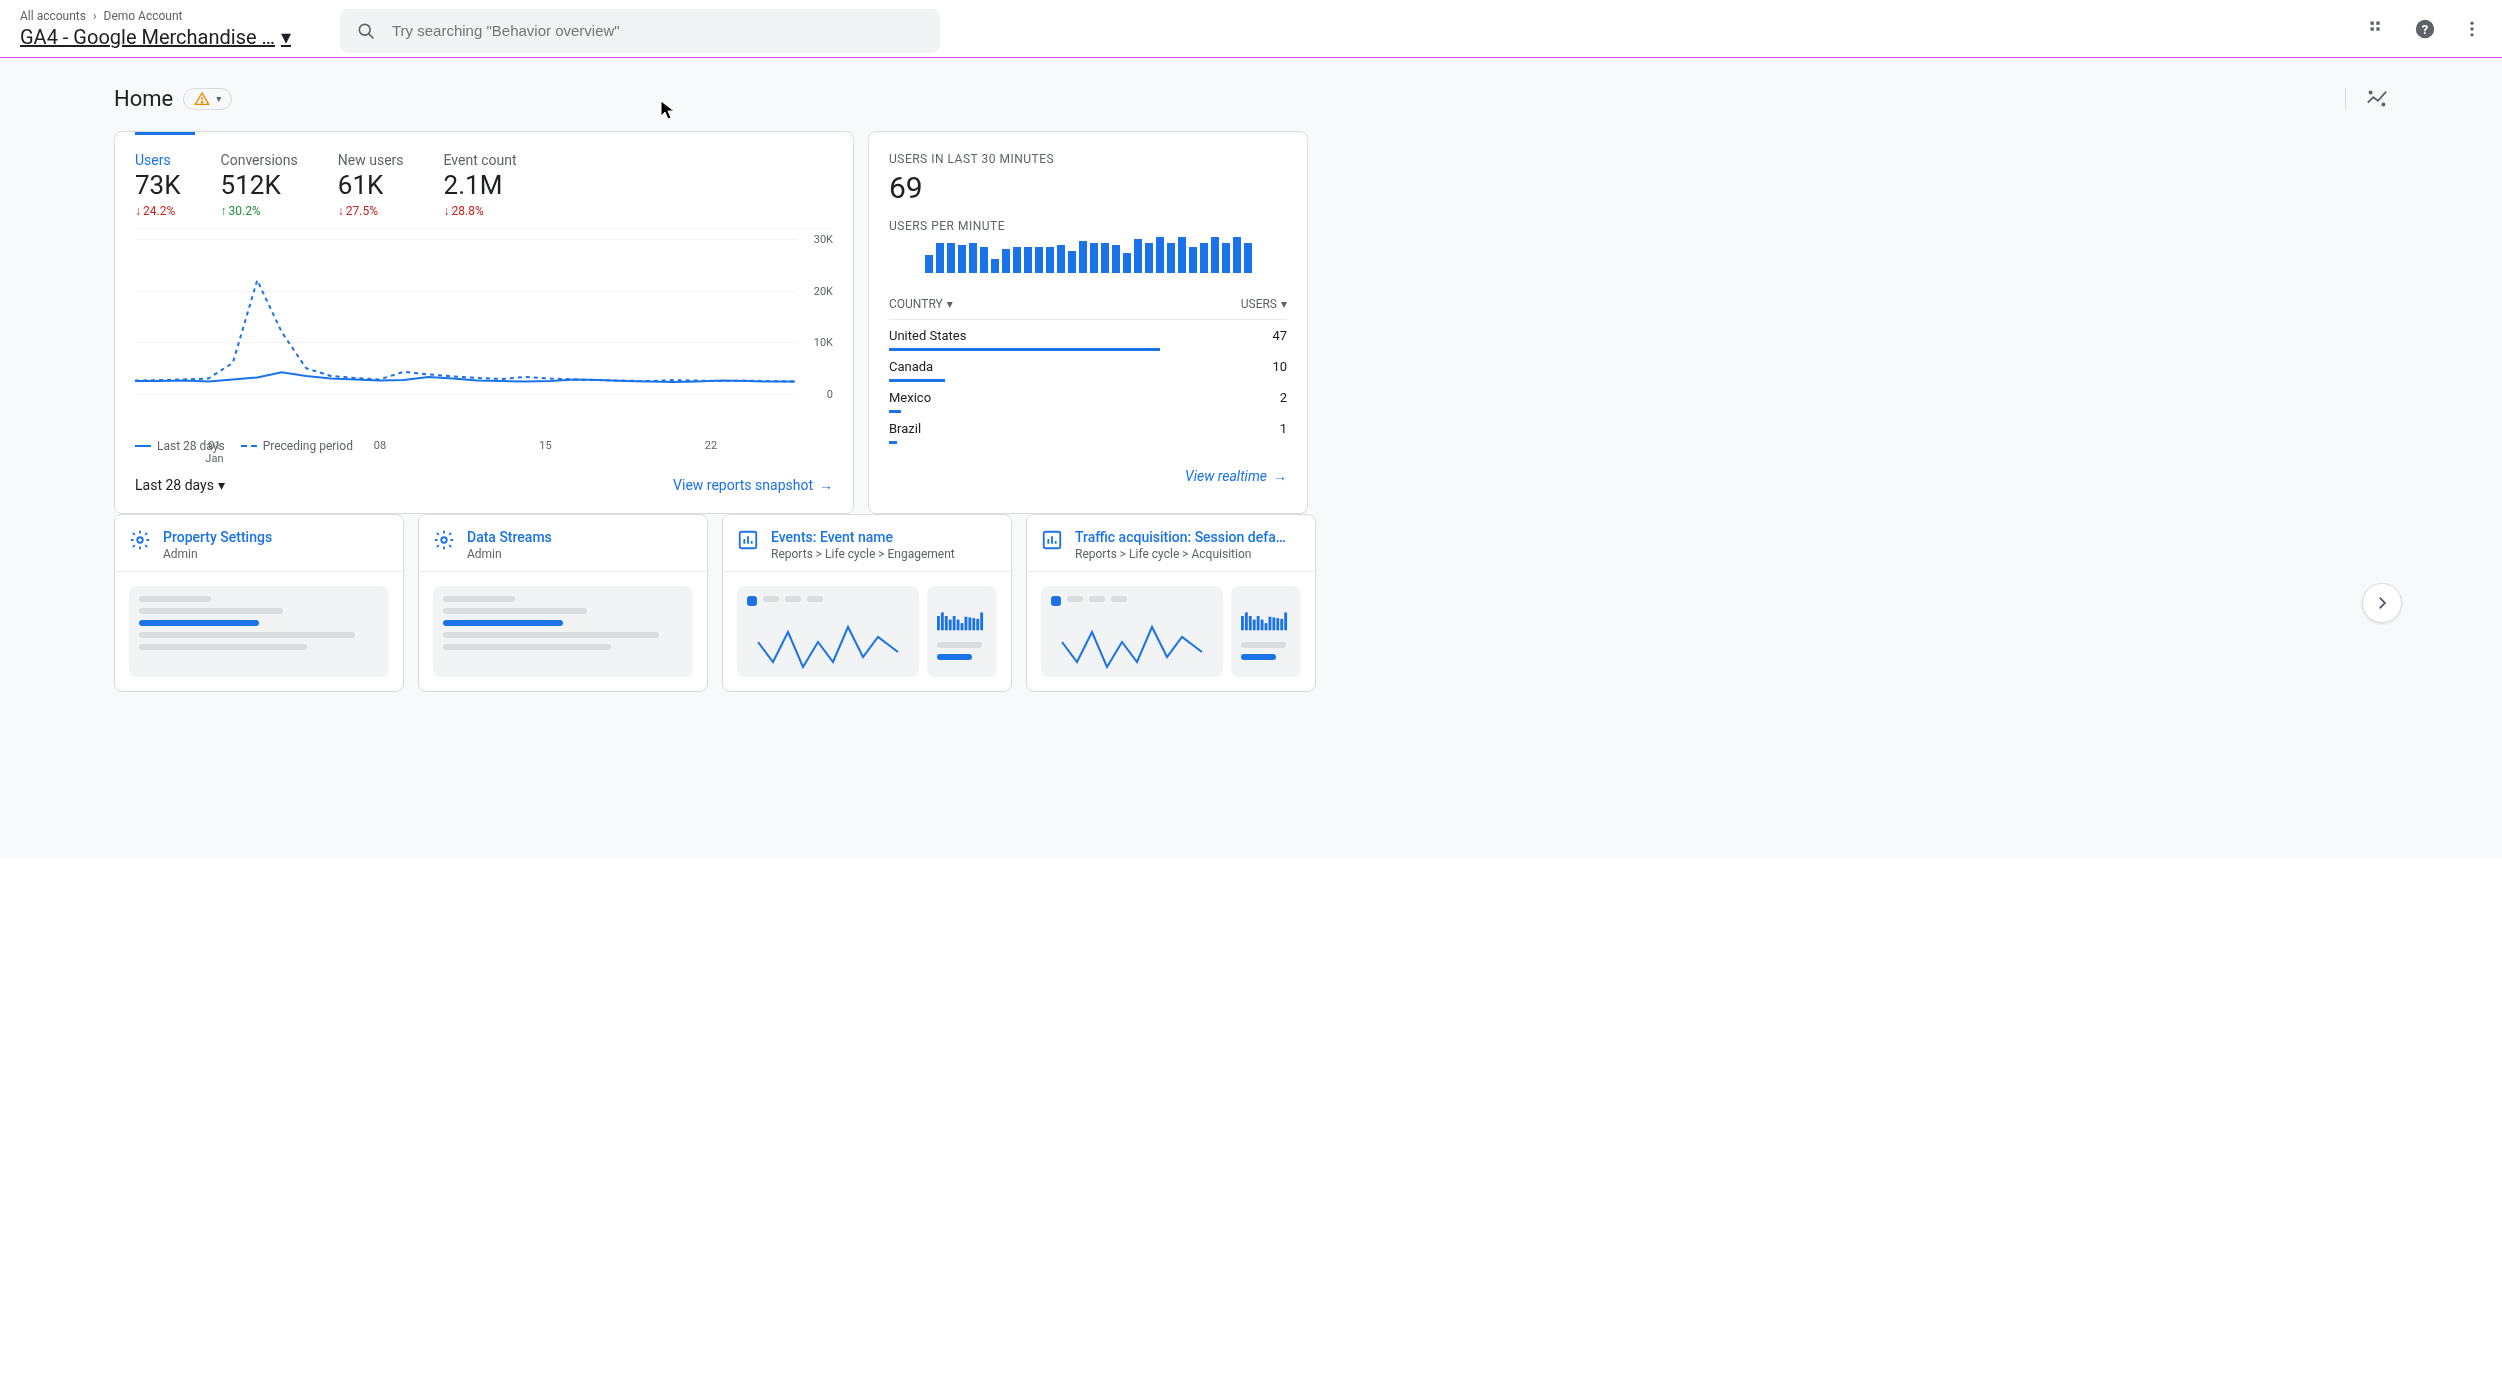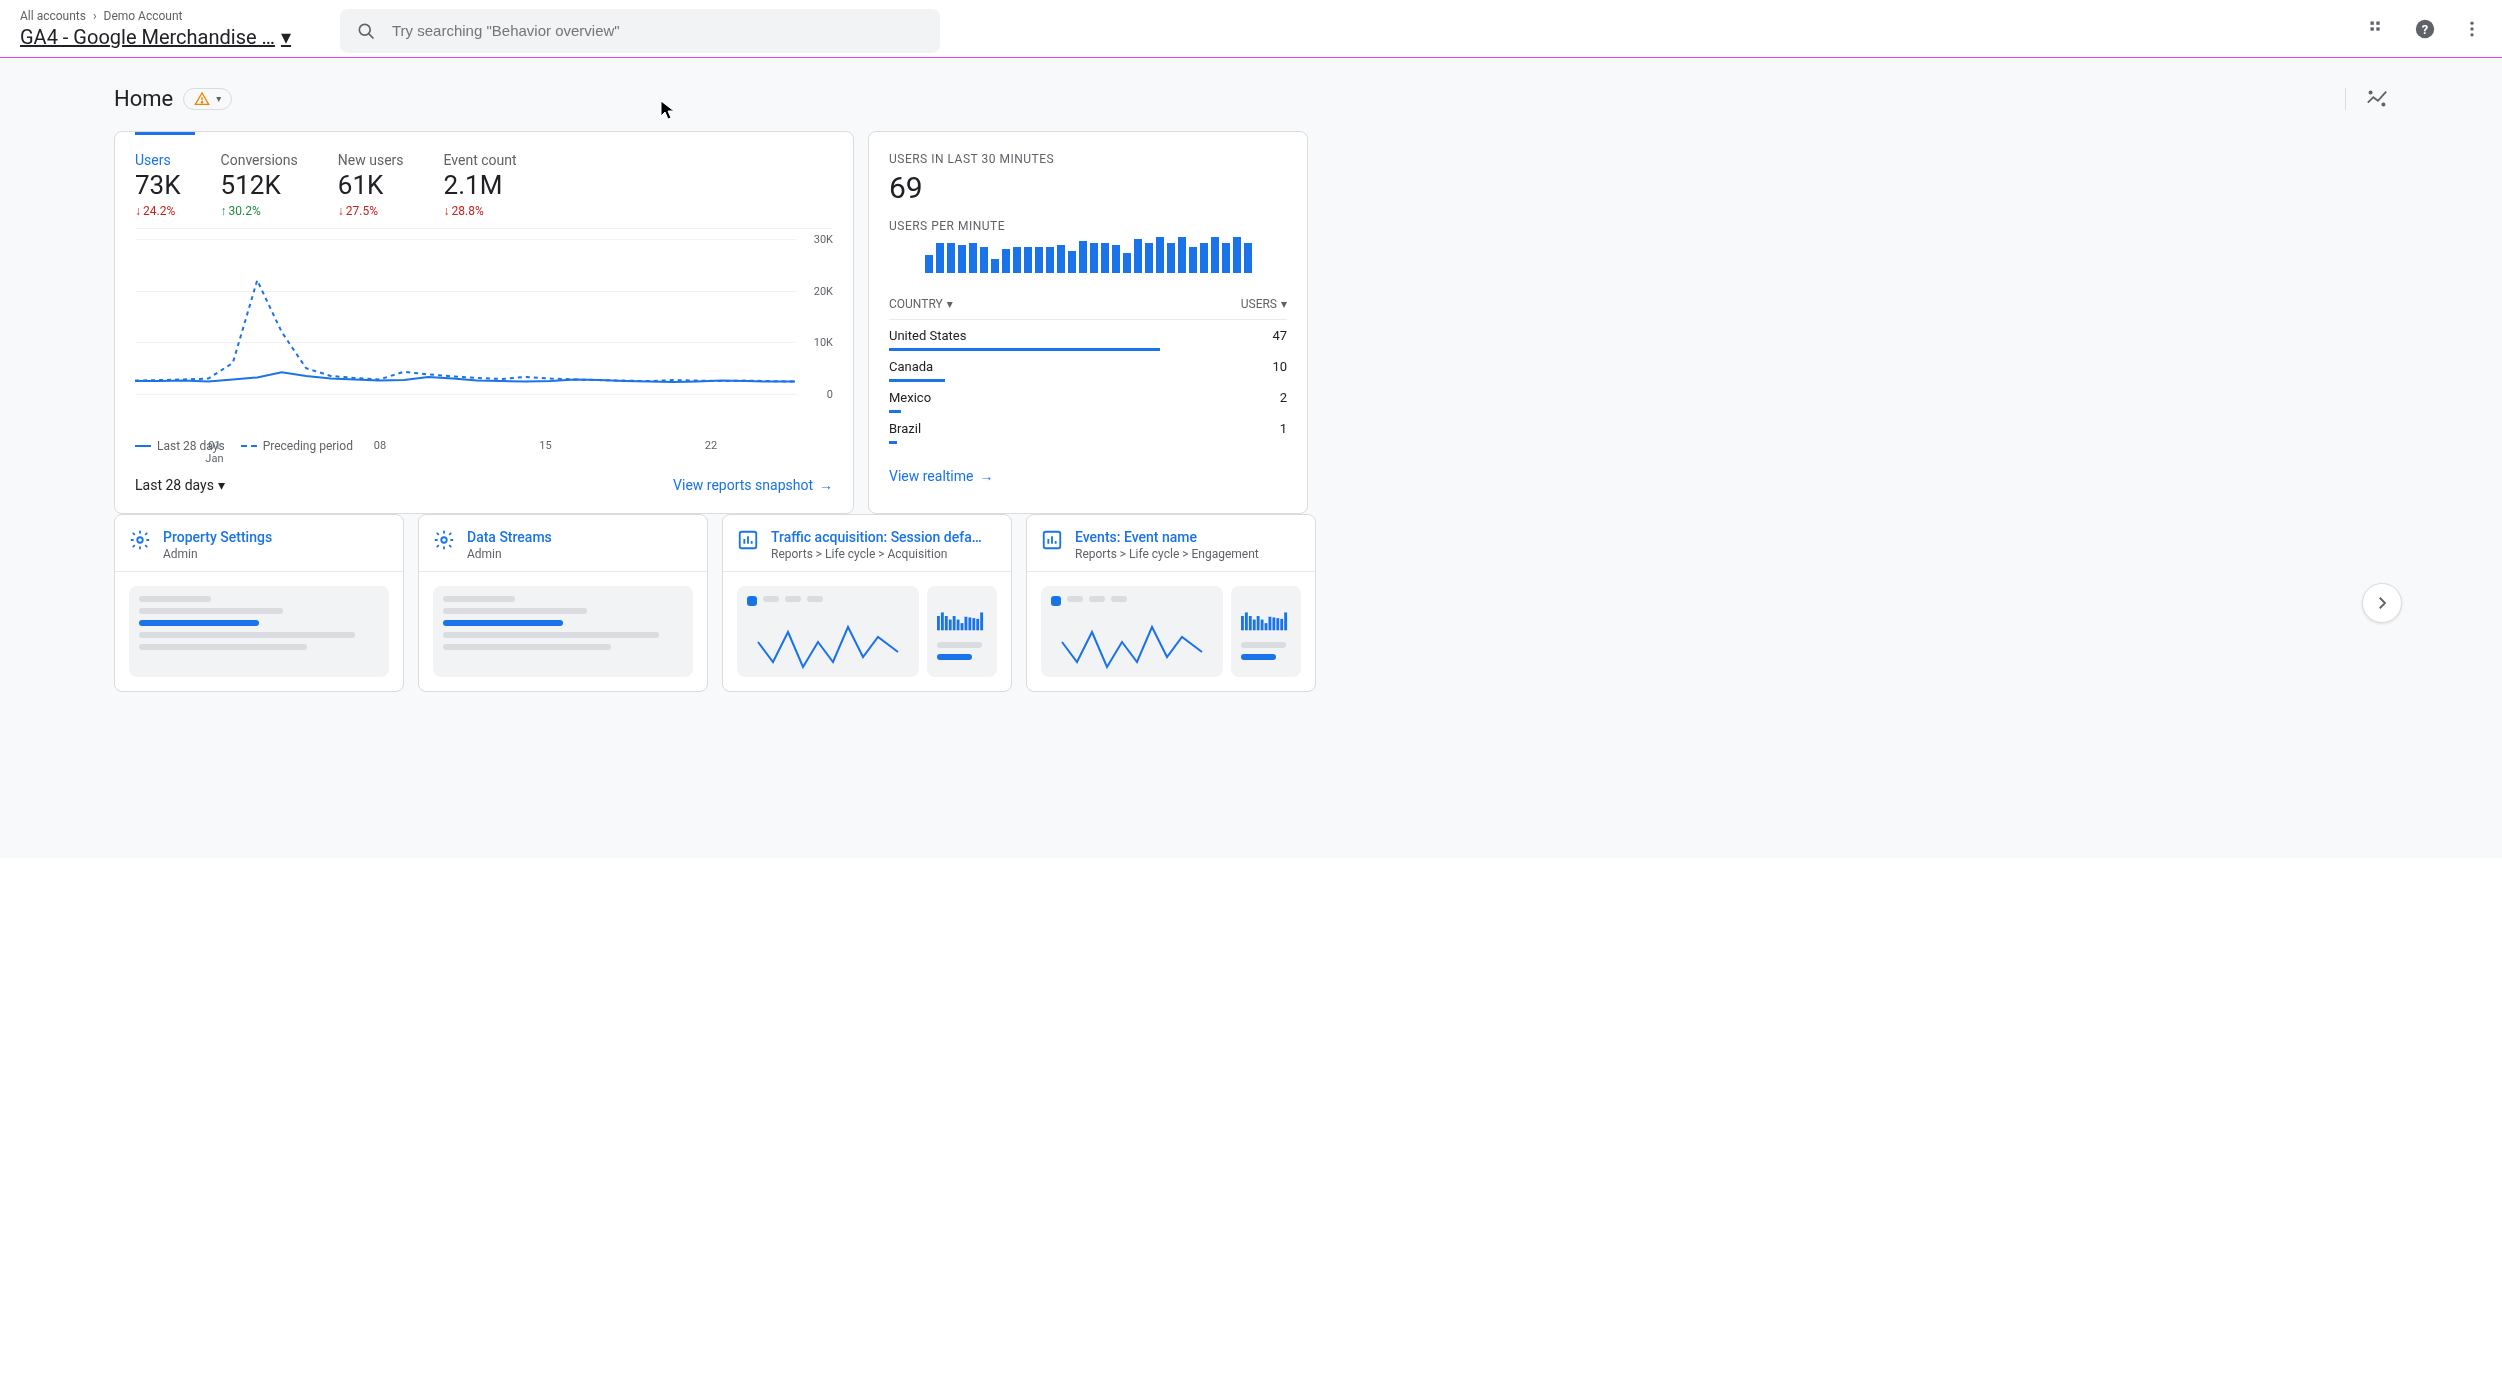--- a/index.html
+++ b/index.html
@@ -278,21 +278,21 @@
             <div>Mexico</div>
     <div>2</div>
     <div class="rt-row-bar" style="width:3%"></div>
           </div>
           <div class="rt-row">
             <div>Brazil</div>
     <div>1</div>
     <div class="rt-row-bar" style="width:2%"></div>
           </div>
         </div>
-      <div class="card-footer" style="">
+      <div class="card-footer" style="justify-content:flex-end;font-style:italic;">
         <div class="link-btn">
           <span>View realtime</span>
           <span>→</span>
         </div>
       </div>
     </div>
   </div>
 
 
   <div class="recent-row" id="recent-row">
@@ -346,22 +346,22 @@
         <div class="recent-card-head">
       <div class="recent-icon">
             <svg width="22" height="22" viewBox="0 0 24 24" fill="none" stroke="#1a73e8" stroke-width="2">
               <rect x="3" y="3" width="18" height="18" rx="2"></rect>
               <line x1="8" y1="16" x2="8" y2="11"></line>
               <line x1="12" y1="16" x2="12" y2="8"></line>
               <line x1="16" y1="16" x2="16" y2="13"></line>
             </svg>
           </div>
       <div style="min-width:0;">
-        <div class="recent-title">Traffic acquisition: Session defa…</div>
-        <div class="recent-sub">Reports &gt; Life cycle &gt; Acquisition</div>
+        <div class="recent-title">Events: Event name</div>
+        <div class="recent-sub">Reports &gt; Life cycle &gt; Engagement</div>
       </div>
     </div>
     <div class="recent-body">
           <div class="placeholder-block">
         <div style="display:flex;gap:6px;">
               <div class="ph-blue" style="width:10px;height:10px;"></div>
               <div class="ph-line" style="width:16px"></div>
               <div class="ph-line" style="width:16px"></div>
               <div class="ph-line" style="width:16px"></div>
             </div>
@@ -397,22 +397,22 @@
         <div class="recent-card-head">
       <div class="recent-icon">
             <svg width="22" height="22" viewBox="0 0 24 24" fill="none" stroke="#1a73e8" stroke-width="2">
               <rect x="3" y="3" width="18" height="18" rx="2"></rect>
               <line x1="8" y1="16" x2="8" y2="11"></line>
               <line x1="12" y1="16" x2="12" y2="8"></line>
               <line x1="16" y1="16" x2="16" y2="13"></line>
             </svg>
           </div>
       <div style="min-width:0;">
-        <div class="recent-title">Events: Event name</div>
-        <div class="recent-sub">Reports &gt; Life cycle &gt; Engagement</div>
+        <div class="recent-title">Traffic acquisition: Session defa…</div>
+        <div class="recent-sub">Reports &gt; Life cycle &gt; Acquisition</div>
       </div>
     </div>
     <div class="recent-body">
           <div class="placeholder-block">
         <div style="display:flex;gap:6px;">
               <div class="ph-blue" style="width:10px;height:10px;"></div>
               <div class="ph-line" style="width:16px"></div>
               <div class="ph-line" style="width:16px"></div>
               <div class="ph-line" style="width:16px"></div>
             </div>

